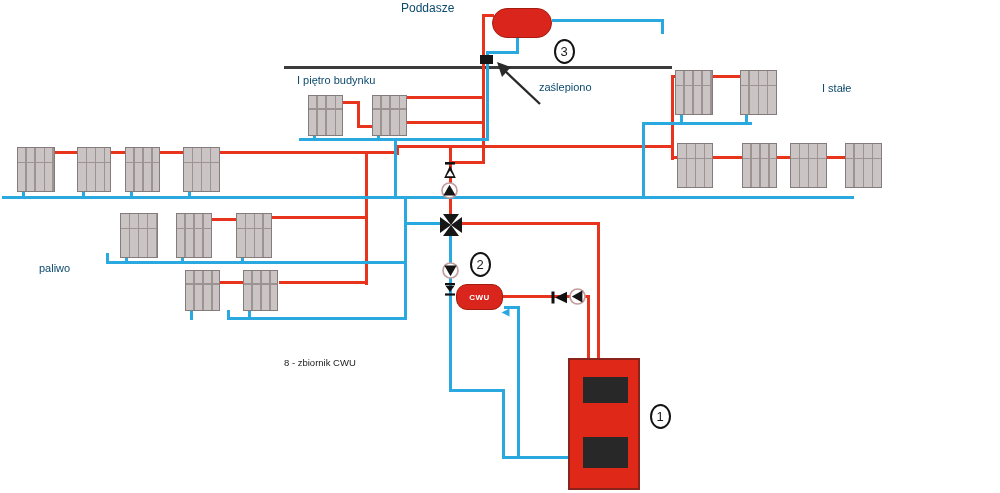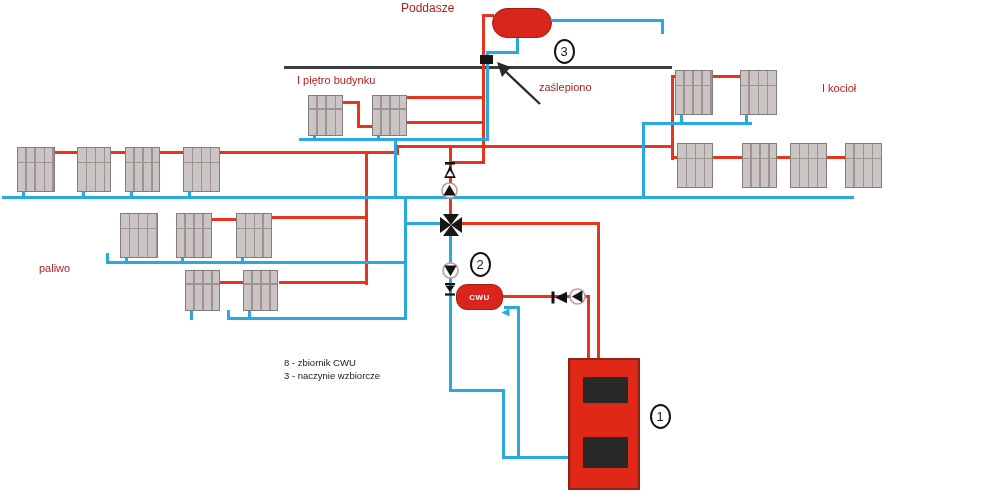--- a/index.html
+++ b/index.html
@@ -1,18 +1,18 @@
 <!DOCTYPE html>
 <html><head>
 <meta charset="utf-8">
 <style>
   html,body{margin:0;padding:0;background:#fff;}
   #diagram{position:relative;width:1000px;height:493px;background:#ffffff;overflow:hidden;
            font-family:"Liberation Sans",sans-serif;}
-  .lbl{position:absolute;color:#b91c1c;white-space:nowrap;}
+  .lbl{position:absolute;color:#0c4a6e;white-space:nowrap;}
   #lbl-poddasze{left:401px;top:1px;font-size:12px;}
   #lbl-pietro-budynku{left:297px;top:74px;font-size:11px;}
   #lbl-zaslepiono{left:539px;top:81px;font-size:11px;}
   #lbl-pietro{left:822px;top:82px;font-size:11px;}
   #lbl-parter{left:39px;top:262px;font-size:11px;}
   #legend{position:absolute;left:284px;top:356px;font-size:9.5px;line-height:13px;color:#1b1b1b;}
   .pipe{position:absolute;}
   .rad{position:absolute;box-sizing:border-box;border:1.5px solid #847b7b;
        background-color:#cbc4c4;
        background-image:repeating-linear-gradient(90deg,rgba(0,0,0,0) 0px,rgba(0,0,0,0) 7.5px,#9d9393 7.5px,#9d9393 9px);}
@@ -195,26 +195,25 @@
           <polygon points="2.8,8.5 13.4,2.4 13.4,14.6" fill="#151515"></polygon>
         </svg></div>
       <div class="sym" style="left: 500.5px; top: 302.5px; width: 9px; height: 9px;"><svg width="9" height="9" viewBox="0 0 9 9">
           <polygon points="0.5,4.5 8.5,0.5 8.5,8.5" fill="#2aa9e0"></polygon>
         </svg></div>
     </div>
 
   <div class="lbl" id="lbl-poddasze">Poddasze</div>
   <div class="lbl" id="lbl-pietro-budynku">I piętro budynku</div>
   <div class="lbl" id="lbl-zaslepiono">zaślepiono</div>
-  <div class="lbl" id="lbl-pietro">I kocioł</div>
+  <div class="lbl" id="lbl-pietro">I stałe</div>
   <div class="lbl" id="lbl-parter">paliwo</div>
 
   <div id="legend">
     <div>8 - zbiornik CWU</div>
-    <div>3 - naczynie wzbiorcze</div>
   </div>
 
   <div class="vessel"></div>
   <div class="cwu">
     <span>CWU</span>
   </div>
   <div class="boiler">
     <div class="door door1"></div>
     <div class="door door2"></div>
   </div>

